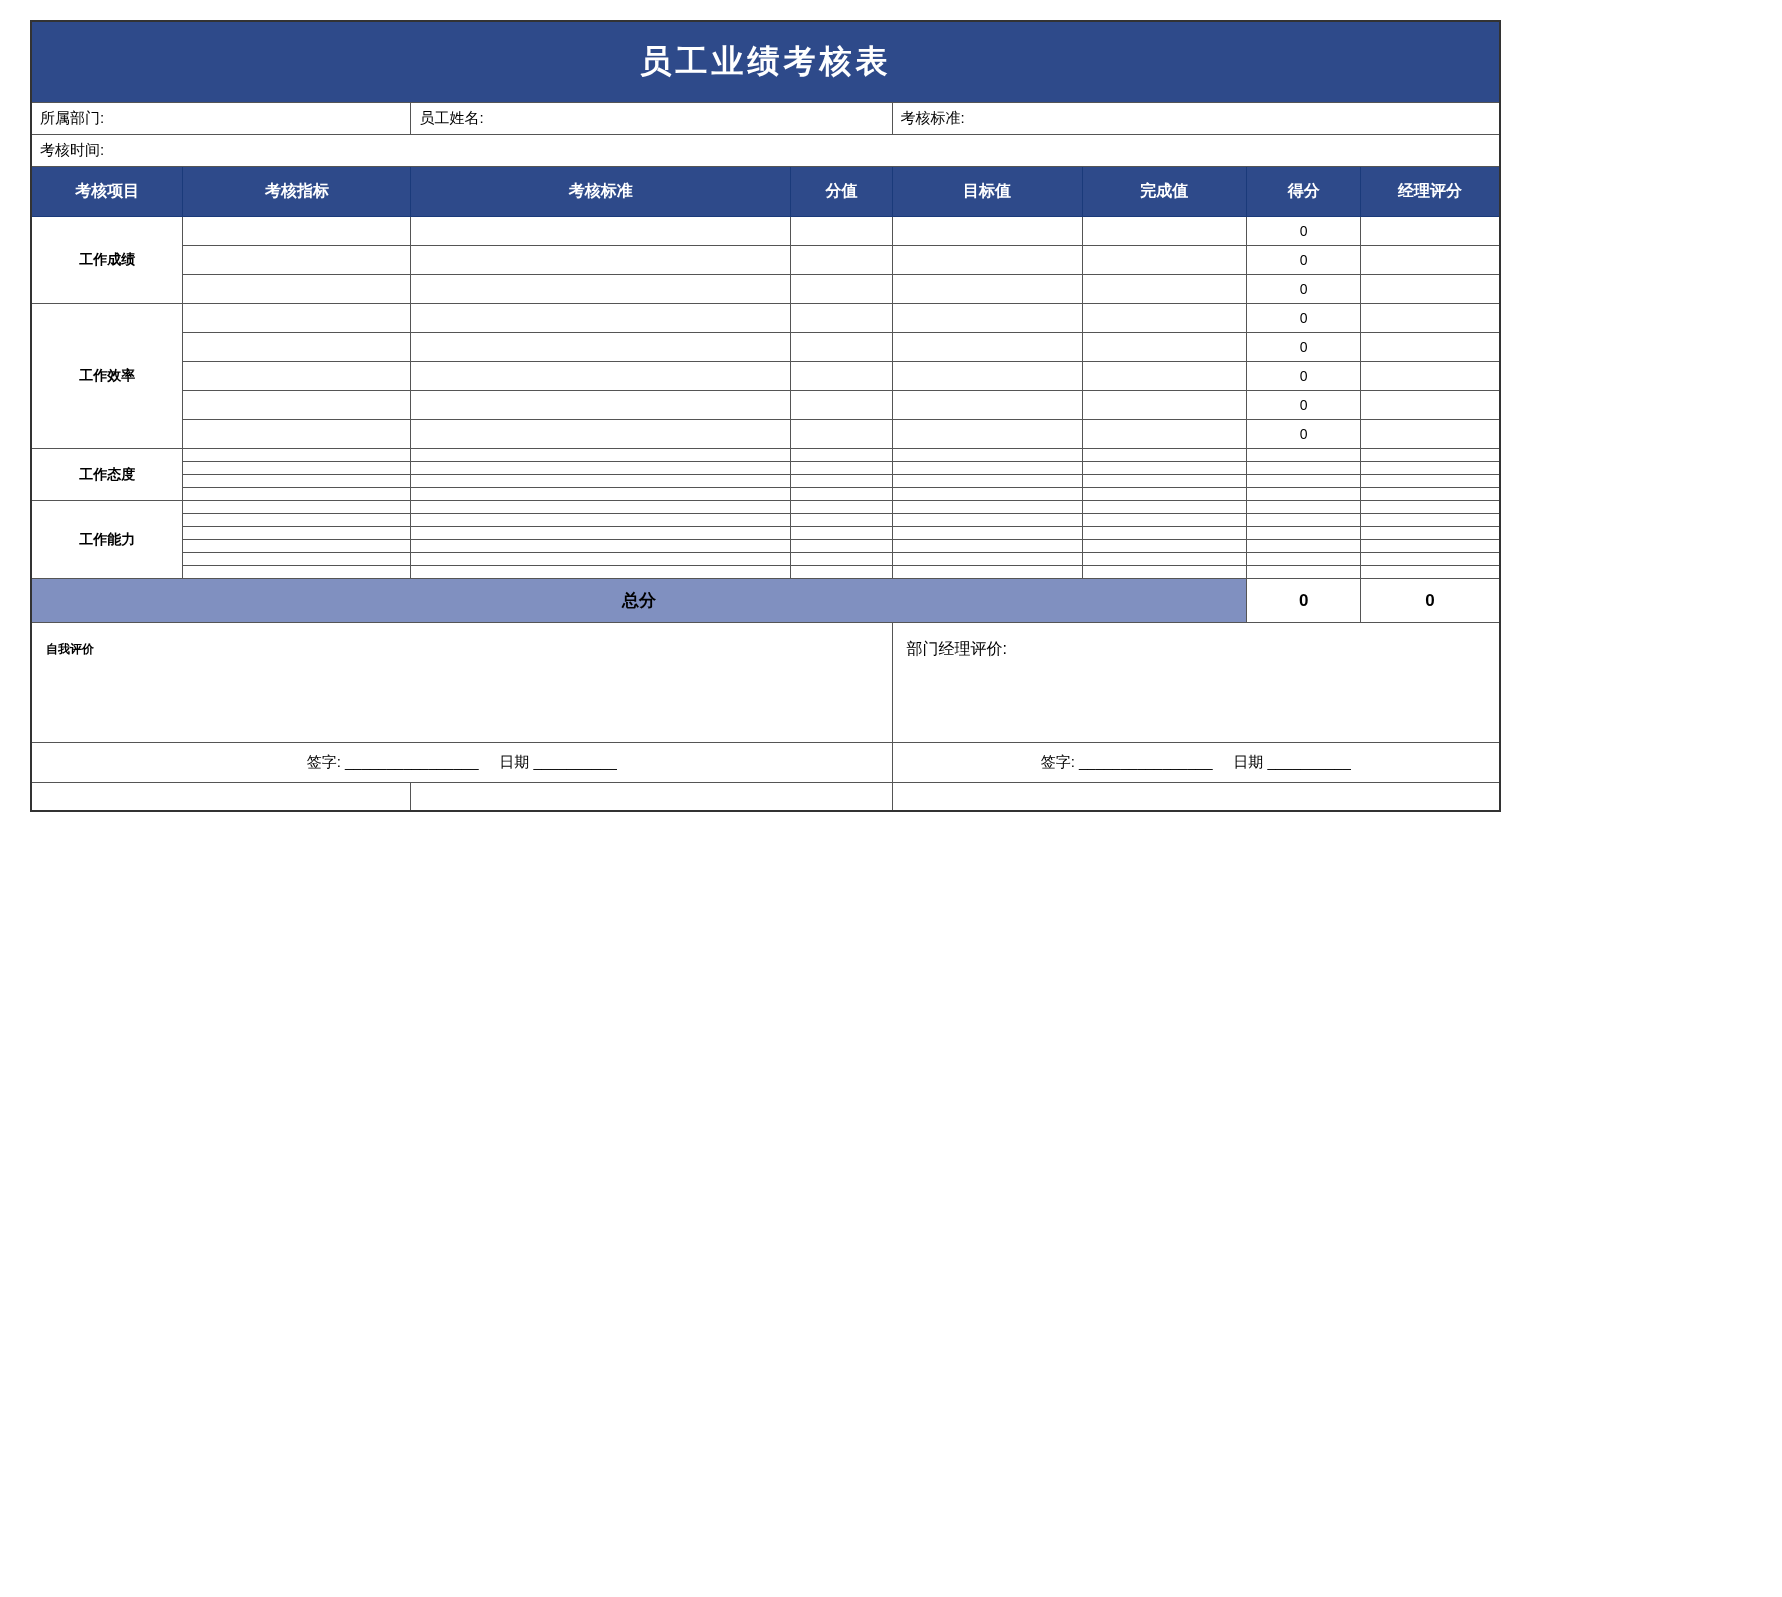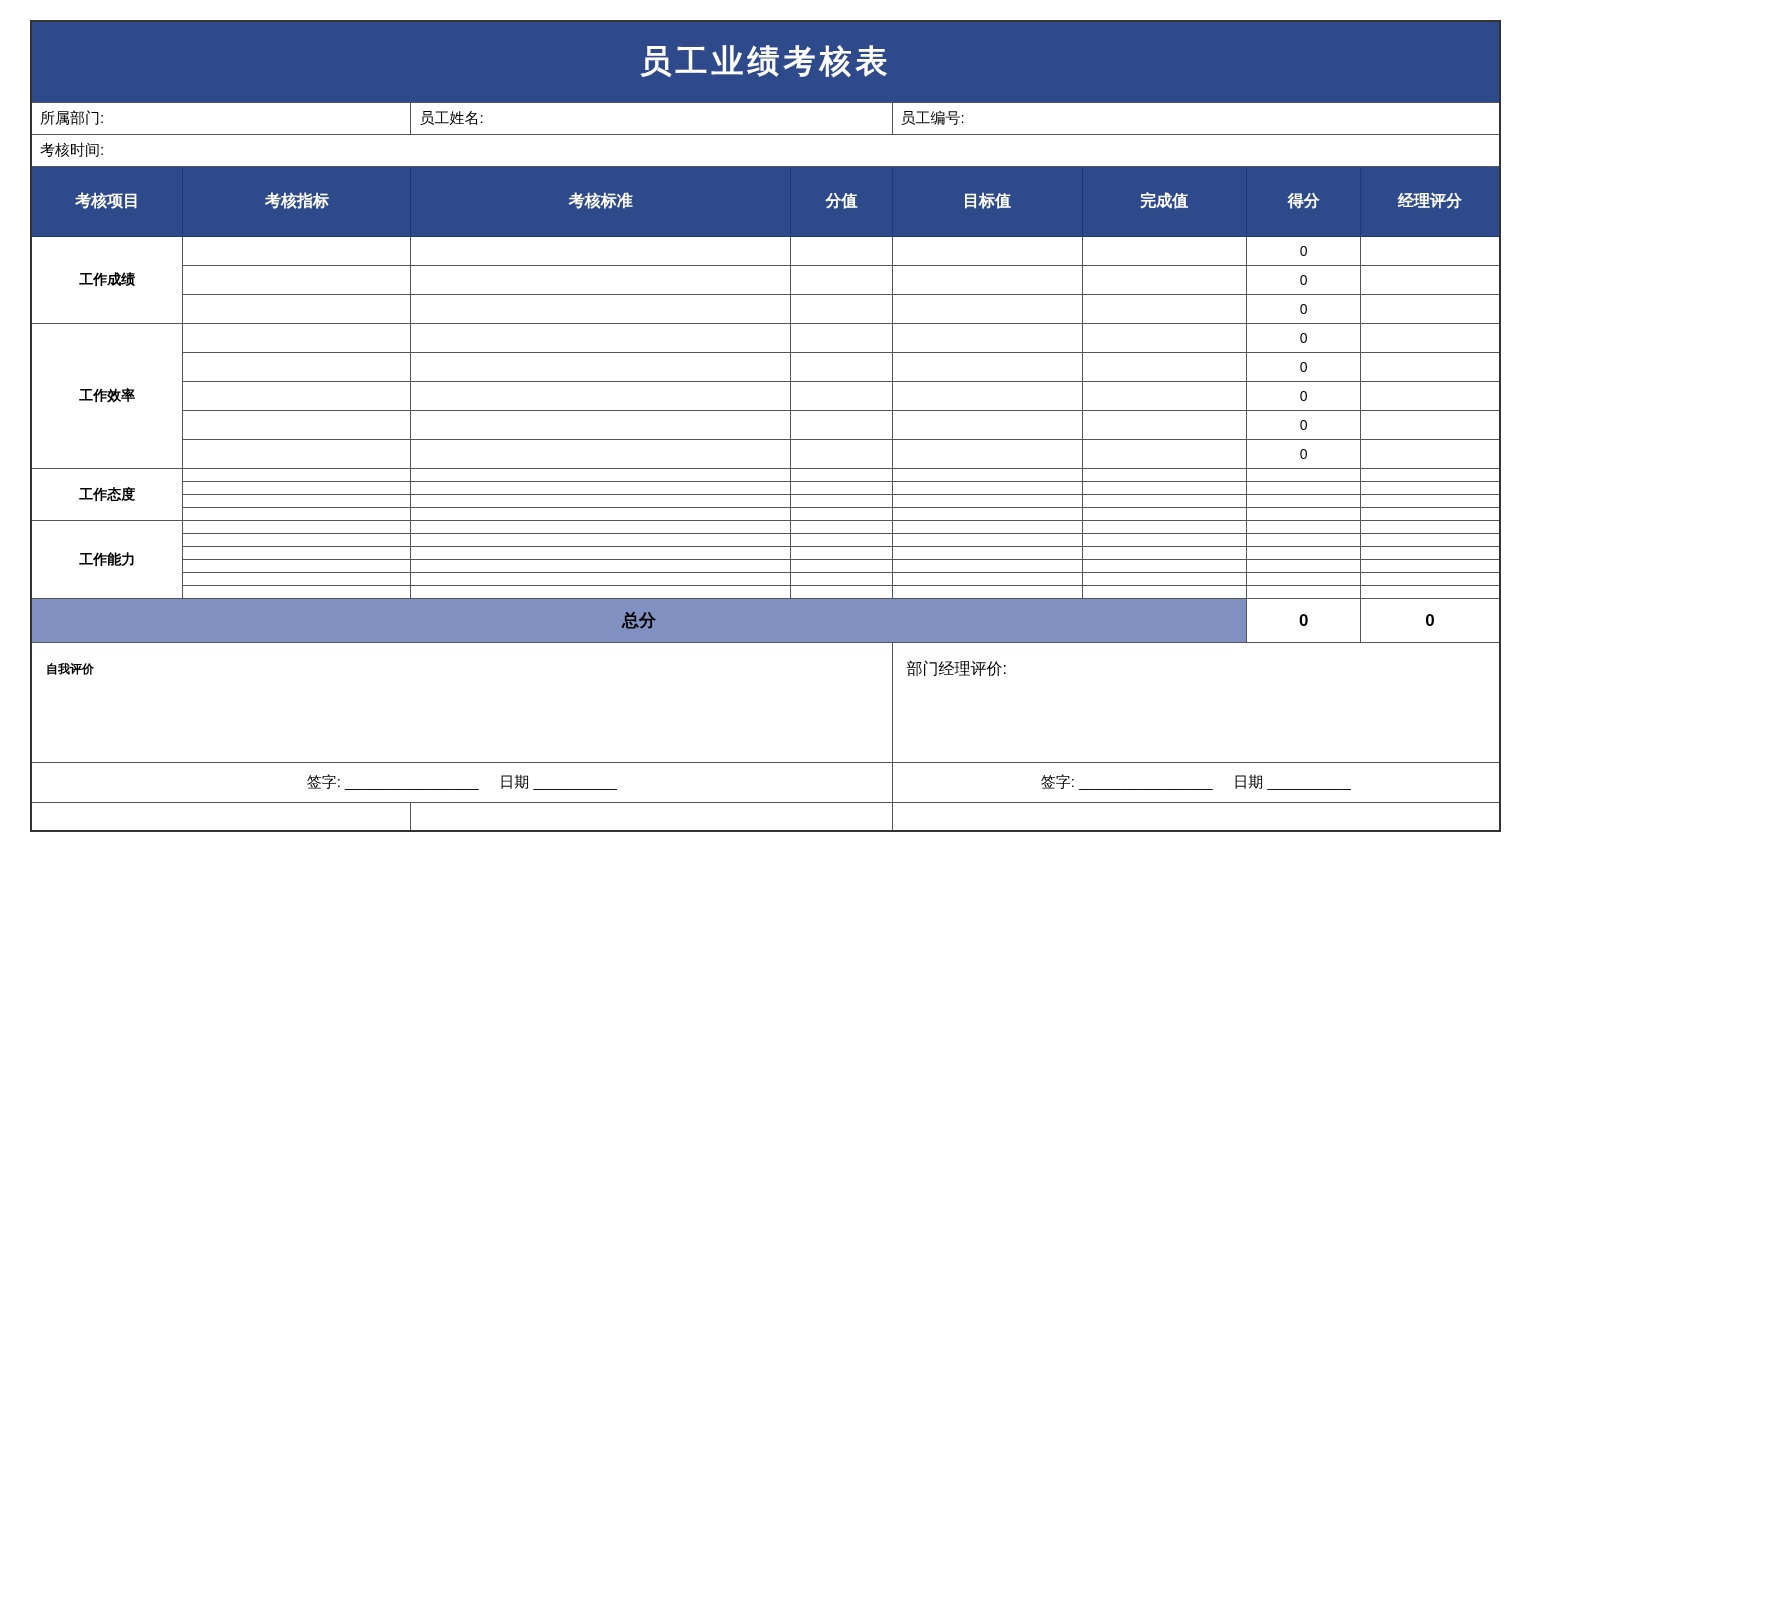--- a/index.html
+++ b/index.html
@@ -45,21 +45,21 @@
       font-size: 15px;
       border: 1px solid #555;
     }
     
     .header-row th {
       background: #2E4A8A;
       color: #fff;
       text-align: center;
       font-size: 16px;
       font-weight: bold;
-      padding: 24px 6px;
+      padding: 14px 6px;
       border: 1px solid #1a3a7a;
     }
     
     .data-row td {
       background: #fff;
       text-align: center;
       font-size: 14px;
     }
     .category-cell {
       background: #fff;
@@ -143,21 +143,21 @@
   <tr class="info-row">
     <td colspan="2">
       <span>所属部门:</span>
       <span style="display:inline-block;min-width:80px;"></span>
     </td>
     <td colspan="2">
       <span>员工姓名:</span>
       <span style="display:inline-block;min-width:100px;"></span>
     </td>
     <td colspan="4">
-      <span>员工编号:</span>
+      <span>考核标准:</span>
       <span style="display:inline-block;min-width:120px;"></span>
     </td>
   </tr>
 
   <tr class="info-row">
     <td colspan="8">
       <span>考核时间:</span>
       <span style="display:inline-block;min-width:120px;"></span>
     </td>
   </tr>

